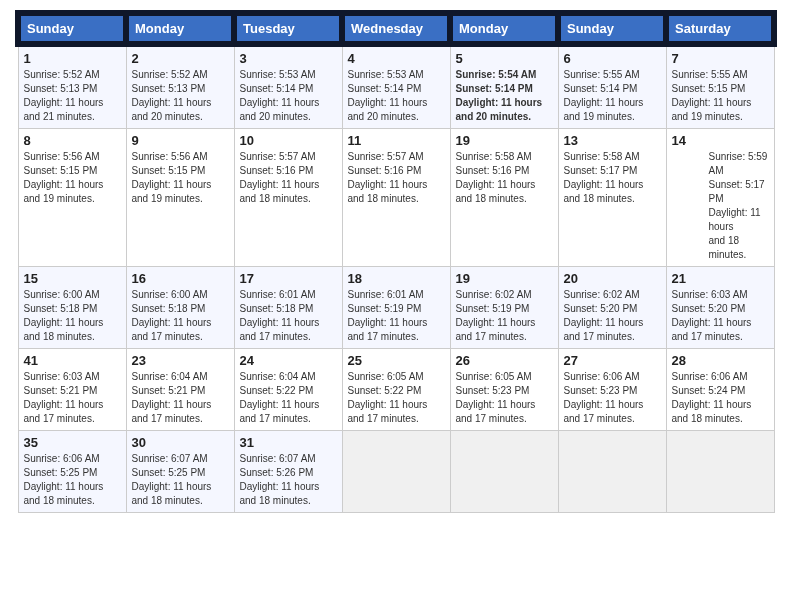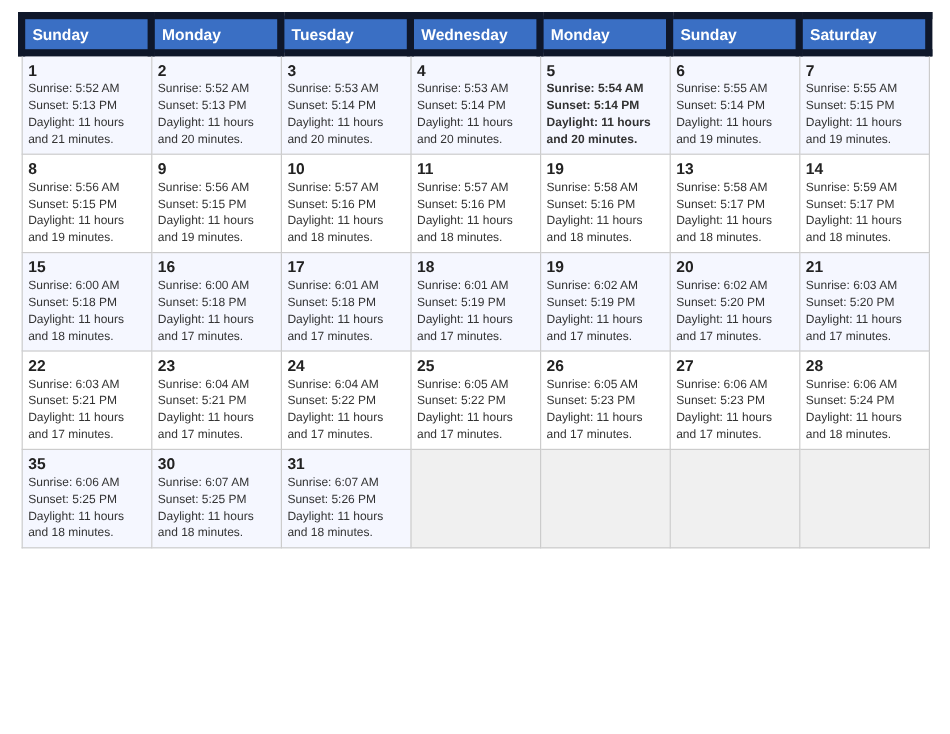--- a/index.html
+++ b/index.html
@@ -202,21 +202,21 @@
           </td>
           <td>
             <span class="day-num">13</span>
             <div class="day-info" style="white-space: pre-line;">Sunrise: 5:58 AM
 Sunset: 5:17 PM
 Daylight: 11 hours
 and 18 minutes.</div>
           </td>
           <td>
             <span class="day-num">14</span>
-            <div class="day-info" style="white-space: pre-line;">Sunrise: 5:59 AM
+            <div class="day-info" style="white-space: pre-line; margin-left: 37px;">Sunrise: 5:59 AM
 Sunset: 5:17 PM
 Daylight: 11 hours
 and 18 minutes.</div>
           </td>
         </tr>
         <tr>
           <td>
             <span class="day-num">15</span>
             <div class="day-info" style="white-space: pre-line;">Sunrise: 6:00 AM
 Sunset: 5:18 PM
@@ -261,21 +261,21 @@
           <td>
             <span class="day-num">21</span>
             <div class="day-info" style="white-space: pre-line;">Sunrise: 6:03 AM
 Sunset: 5:20 PM
 Daylight: 11 hours
 and 17 minutes.</div>
           </td>
         </tr>
         <tr>
           <td>
-            <span class="day-num">22</span>
+            <span class="day-num">41</span>
             <div class="day-info" style="white-space: pre-line;">Sunrise: 6:03 AM
 Sunset: 5:21 PM
 Daylight: 11 hours
 and 17 minutes.</div>
           </td>
           <td>
             <span class="day-num">23</span>
             <div class="day-info" style="white-space: pre-line;">Sunrise: 6:04 AM
 Sunset: 5:21 PM
 Daylight: 11 hours

